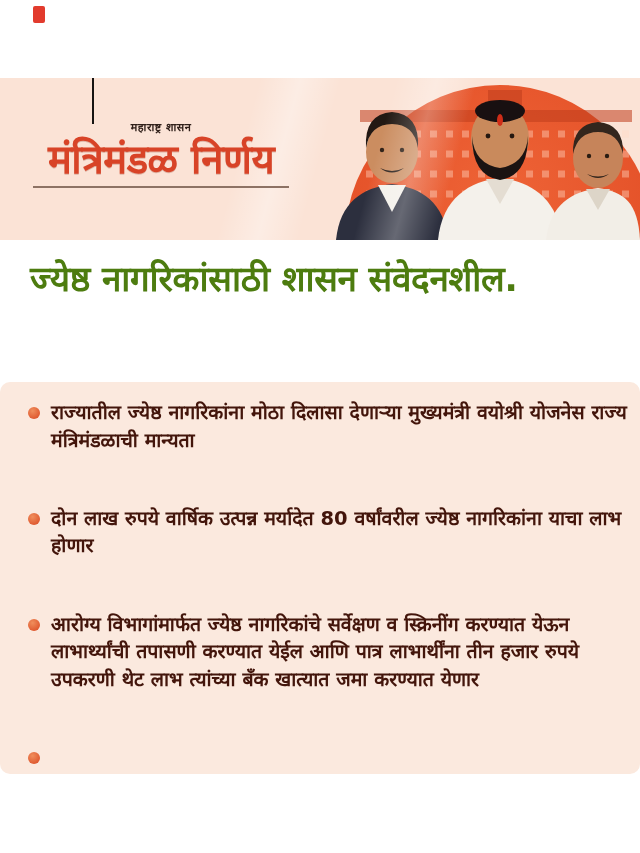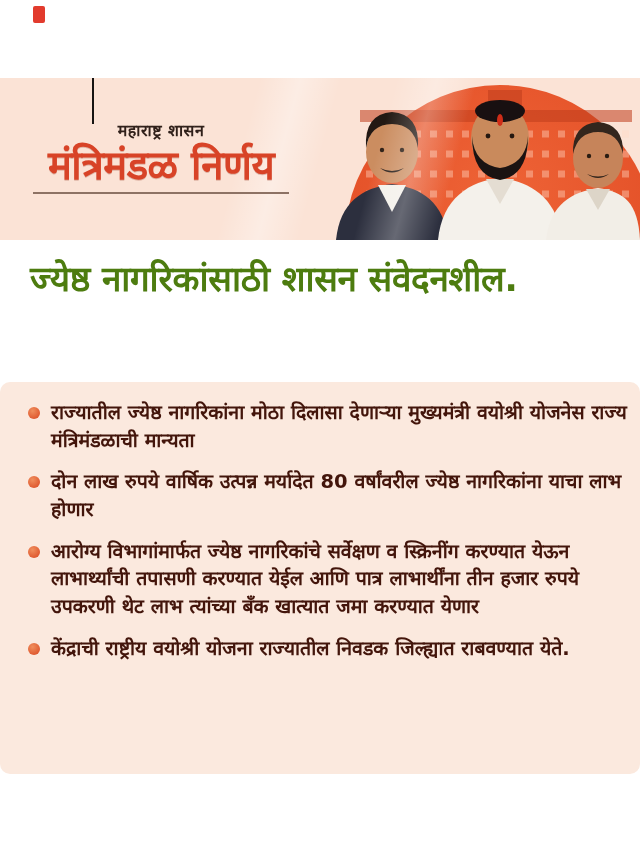--- a/index.html
+++ b/index.html
@@ -23,21 +23,21 @@
       rgba(255,255,255,0) 58%,rgba(255,255,255,.28) 64%,rgba(255,255,255,0) 70%);
   }
   .leaders{position:absolute;right:0;top:0;width:320px;height:162px;display:block;}
   .scanline{
     position:absolute;left:92px;top:-4px;width:2px;height:50px;background:#161412;
   }
   .masthead{
     position:absolute;left:15px;top:44px;width:292px;text-align:center;
   }
   .gov{
-    font-size:16px;font-weight:bold;color:#30201a;letter-spacing:.5px;line-height:1.1;
+    font-size:11px;font-weight:bold;color:#30201a;letter-spacing:.5px;line-height:1.1;
   }
   .series{
     margin-top:3px;font-size:40px;font-weight:700;color:#d84327;
     line-height:1.1;letter-spacing:-.5px;
     text-shadow:0 1px 0 rgba(140,40,20,.25);
   }
   .mast-underline{
     width:256px;margin:5px auto 0 auto;border-top:2px solid #8d7264;height:0;
   }
   
@@ -47,21 +47,21 @@
   }
   .hl{
     font-size:35px;font-weight:800;color:#4d7c0f;line-height:1.33;
     letter-spacing:-.3px;white-space:nowrap;
   }
   
   .card{
     position:absolute;left:0;top:382px;width:640px;height:392px;
     background:#fbe9de;border-radius:10px;box-sizing:border-box;
     padding:17px 8px 10px 28px;
-    display:flex;flex-direction:column;gap:14px;
+    display:flex;flex-direction:column;gap:14px;justify-content:space-between;
   }
   .bullet{display:flex;align-items:flex-start;gap:11px;}
   .dot{
     flex:0 0 auto;width:12px;height:12px;border-radius:50%;margin-top:8px;
     background:radial-gradient(circle at 38% 32%, #f08e5c 0%, #e05c32 70%, #d4502a 100%);
   }
   .btext{
     font-size:19.5px;font-weight:700;color:#43150b;line-height:1.42;
     letter-spacing:0;
   }
@@ -150,17 +150,16 @@
     <div class="bullet">
       <span class="dot"></span>
       <span class="btext">दोन लाख रुपये वार्षिक उत्पन्न मर्यादेत 80 वर्षांवरील ज्येष्ठ नागरिकांना याचा लाभ होणार</span>
     </div>
     <div class="bullet">
       <span class="dot"></span>
       <span class="btext">आरोग्य विभागांमार्फत ज्येष्ठ नागरिकांचे सर्वेक्षण व स्क्रिनींग करण्यात येऊन लाभार्थ्यांची तपासणी करण्यात येईल आणि पात्र लाभार्थींना तीन हजार रुपये उपकरणी थेट लाभ त्यांच्या बँक खात्यात जमा करण्यात येणार</span>
     </div>
     <div class="bullet">
       <span class="dot"></span>
-      <span class="btext">केंद्राची राष्ट्रीय वयोश्री योजना राज्यातील निवडक जिल्ह्यात राबवण्यात येते.</span>
     </div>
   </div>
 
 </div>
 
 </body></html>

